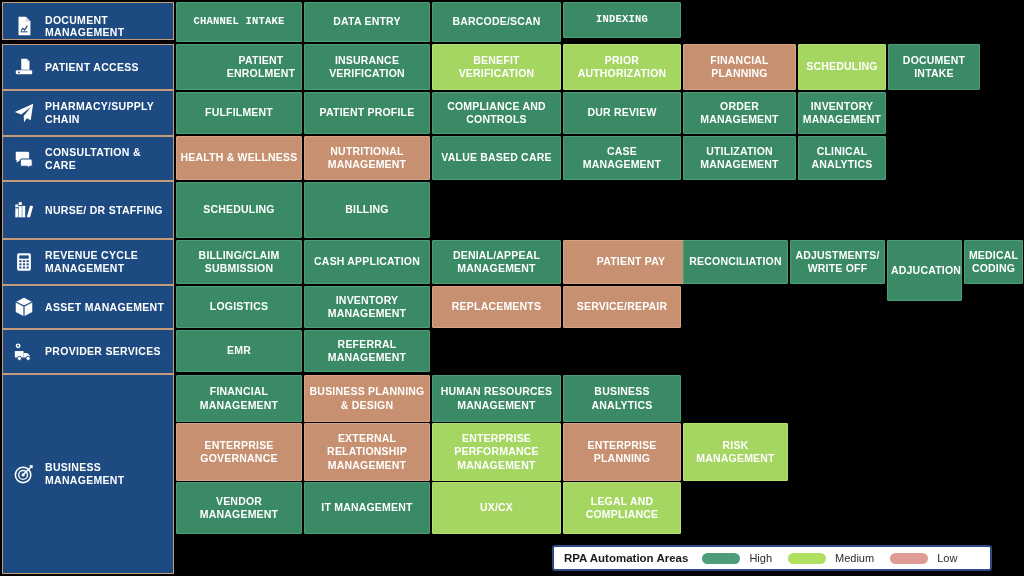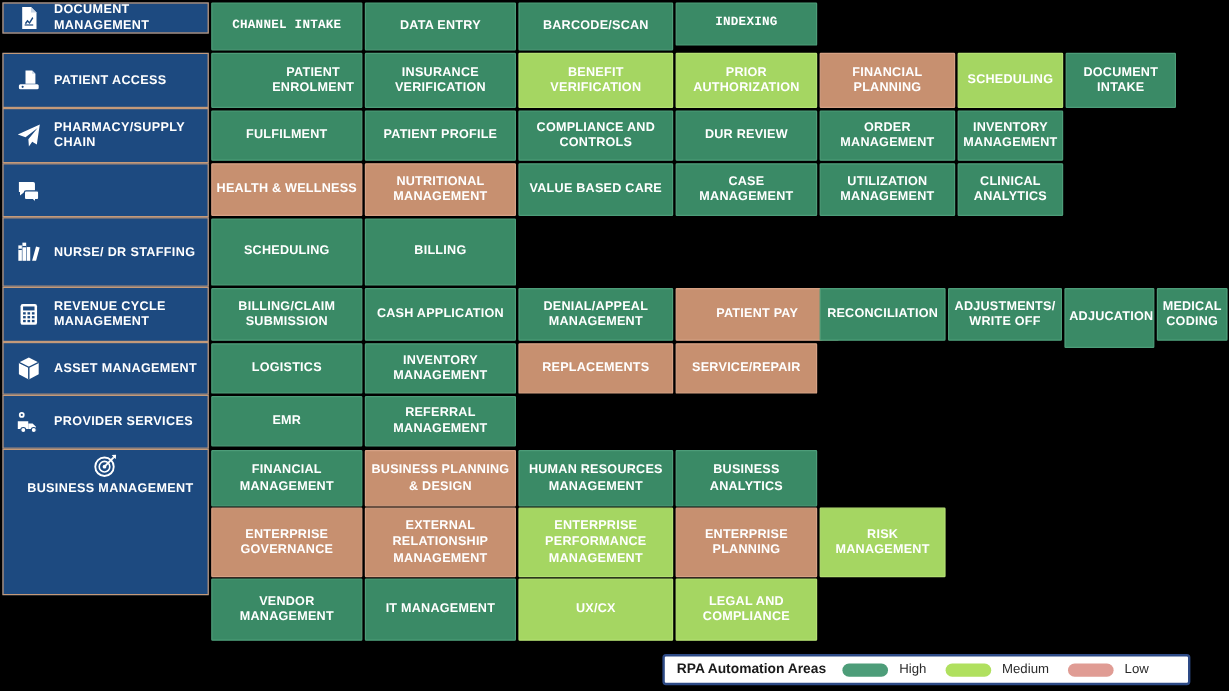--- a/index.html
+++ b/index.html
@@ -74,21 +74,21 @@
   #legend .txt { font-size: 11px; color: #2b2b2b; white-space: nowrap; }
   #legend .sw.high   { background: #4d9d79; }
   #legend .sw.medium { background: #b0e05f; }
   #legend .sw.low    { background: #e09c94; }
 </style>
 </head>
 <body>
 
 <div id="stage">
   <div id="sidebar">
-      <div class="cat" style="top: 2px; height: 26px;">
+      <div class="cat" style="top: 2px; height: 38px; align-items: flex-end;">
         <span class="ic">
           <svg viewBox="0 0 24 24">
             <path d="M6 2h8l5 5v15H6z" fill="#fff"></path>
             <path d="M14 2l5 5h-5z" fill="#c9d6e6"></path>
             <path d="M8.5 16.5l2.2-3 1.9 1.8 2.6-4.2.9 1.1-3.3 5.2-1.9-1.8-1.6 2.2z" fill="#1d4a80"></path>
             <rect x="8.2" y="17.8" width="7.8" height="1.1" fill="#1d4a80"></rect>
           </svg>
         </span>
         <span class="lbl">DOCUMENT MANAGEMENT</span>
       </div>
@@ -111,20 +111,21 @@
         </span>
         <span class="lbl">PHARMACY/SUPPLY CHAIN</span>
       </div>
       <div class="cat" style="top: 136px; height: 45px;">
         <span class="ic">
           <svg viewBox="0 0 24 24">
             <path d="M3 4h13a1.6 1.6 0 011.6 1.6v6A1.6 1.6 0 0116 13.2H8l-4 3v-3H3z" fill="#fff"></path>
             <path d="M9.5 12h10A1.5 1.5 0 0121 13.5v5A1.5 1.5 0 0119.5 20h-1.3v2.4L15.4 20H9.5A1.5 1.5 0 018 18.5v-5A1.5 1.5 0 019.5 12z" fill="#fff" stroke="#1d4a80" stroke-width="1.1"></path>
           </svg>
         </span>
+        <span class="lbl">CONSULTATION &amp; CARE</span>
       </div>
       <div class="cat" style="top: 181px; height: 58px;">
         <span class="ic">
           <svg viewBox="0 0 24 24">
             <rect x="2.5" y="6" width="3.2" height="14" fill="#fff"></rect>
             <rect x="6.2" y="3.5" width="3.4" height="16.5" fill="#fff"></rect>
             <rect x="10.1" y="7.5" width="3.2" height="12.5" fill="#fff"></rect>
             <path d="M15 20l3.6-13 3.3.9L18.6 20z" fill="#fff"></path>
             <rect x="2.5" y="9" width="3.2" height="1.2" fill="#1d4a80"></rect>
             <rect x="6.2" y="6.5" width="3.4" height="1.2" fill="#1d4a80"></rect>
@@ -168,21 +169,21 @@
             <circle cx="5.6" cy="5.2" r="2.6" fill="#fff"></circle>
             <circle cx="5.6" cy="5.2" r="1" fill="#1d4a80"></circle>
             <path d="M2 18V11h9.5v7z" fill="#fff"></path>
             <path d="M11.5 13h4l3 3v2h-7z" fill="#fff"></path>
             <circle cx="7" cy="19" r="2.3" fill="#fff" stroke="#1d4a80" stroke-width="1"></circle>
             <circle cx="16.5" cy="19" r="2.3" fill="#fff" stroke="#1d4a80" stroke-width="1"></circle>
           </svg>
         </span>
         <span class="lbl">PROVIDER SERVICES</span>
       </div>
-      <div class="cat" style="top: 374px; height: 122px; flex-direction: column;">
+      <div class="cat" style="top: 374px; height: 200px;">
         <span class="ic">
           <svg viewBox="0 0 24 24">
             <circle cx="11" cy="13" r="8.4" fill="none" stroke="#fff" stroke-width="1.7"></circle>
             <circle cx="11" cy="13" r="4.8" fill="none" stroke="#fff" stroke-width="1.5"></circle>
             <circle cx="11" cy="13" r="1.7" fill="#fff"></circle>
             <path d="M11 13l8.4-8.4" stroke="#fff" stroke-width="1.7"></path>
             <path d="M17.6 2.4l3.9-.2-.2 3.9-2.1-1.6z" fill="#fff"></path>
           </svg>
         </span>
         <span class="lbl">BUSINESS MANAGEMENT</span>
@@ -275,21 +276,21 @@
       </div>
       <div class="cell low" style="left: 563px; top: 240px; width: 136px; height: 44px;">
         <span>PATIENT PAY</span>
       </div>
       <div class="cell high" style="left: 683px; top: 240px; width: 105px; height: 44px;">
         <span>RECONCILIATION</span>
       </div>
       <div class="cell high" style="left: 790px; top: 240px; width: 95px; height: 44px;">
         <span>ADJUSTMENTS/ WRITE OFF</span>
       </div>
-      <div class="cell high" style="left: 887px; top: 240px; width: 75px; height: 50px;">
+      <div class="cell high" style="left: 887px; top: 240px; width: 75px; height: 61px;">
         <span>ADJUCATION</span>
       </div>
       <div class="cell high" style="left: 964px; top: 240px; width: 59px; height: 44px;">
         <span>MEDICAL CODING</span>
       </div>
       <div class="cell high" style="left: 176px; top: 286px; width: 126px; height: 42px;">
         <span>LOGISTICS</span>
       </div>
       <div class="cell high" style="left: 304px; top: 286px; width: 126px; height: 42px;">
         <span>INVENTORY MANAGEMENT</span>

